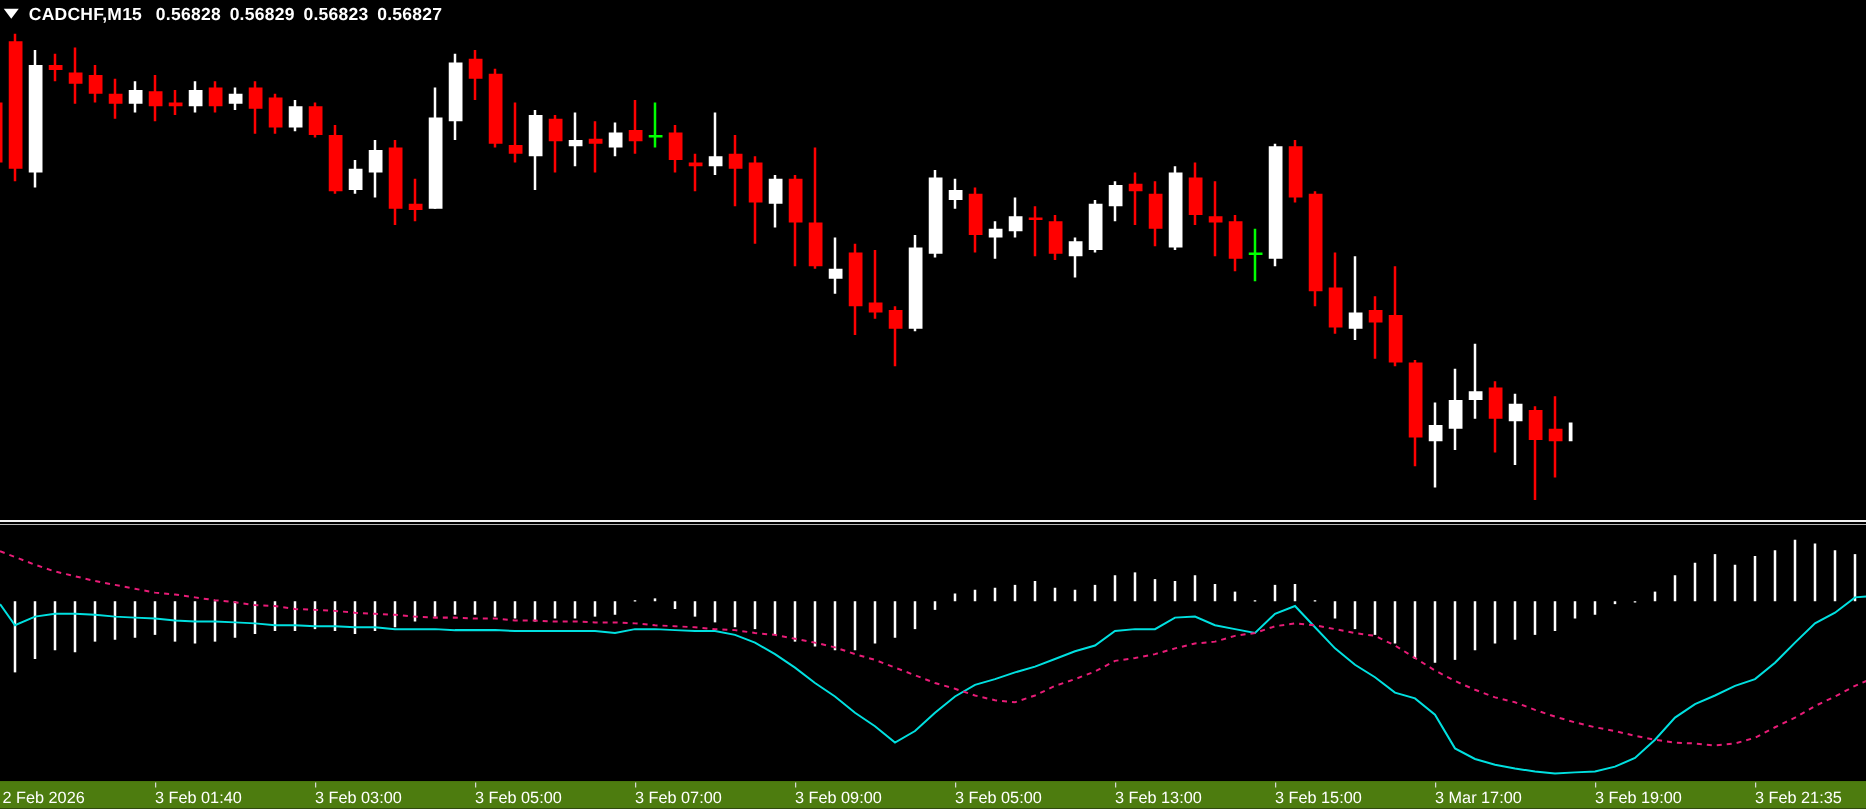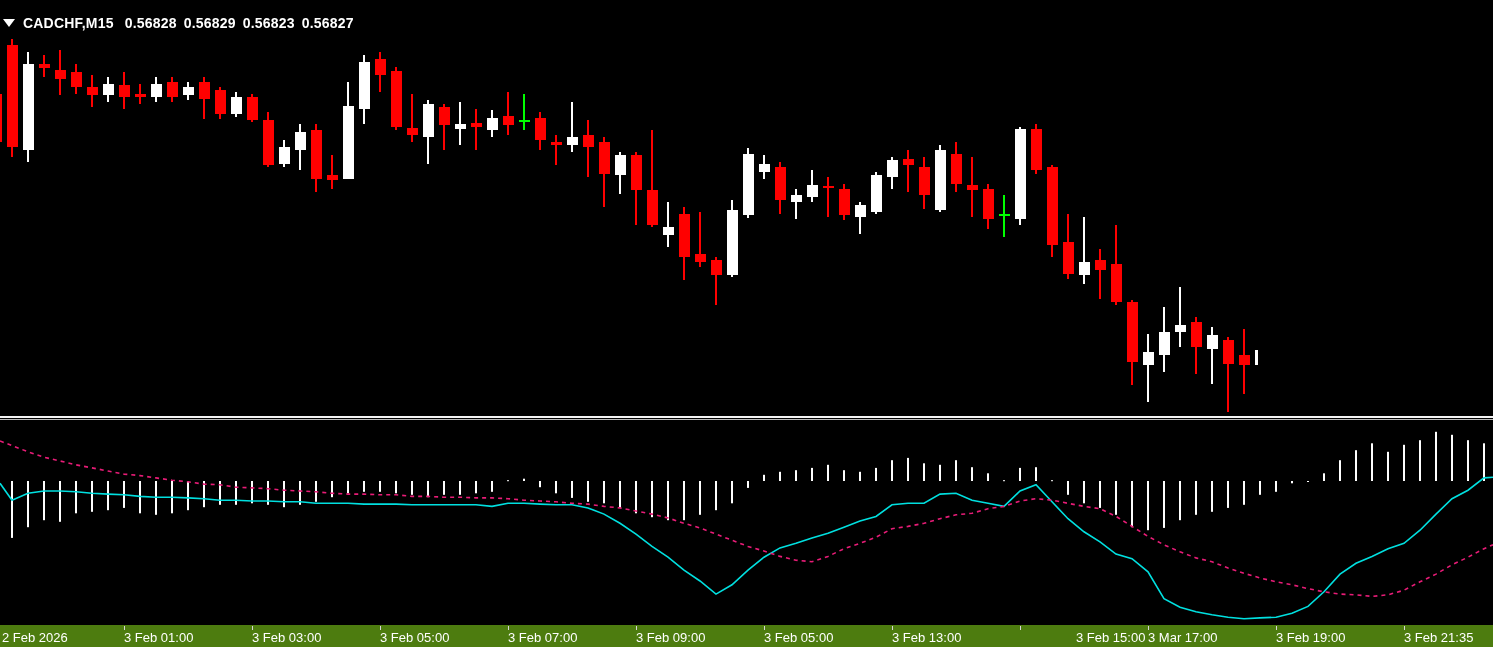--- a/index.html
+++ b/index.html
@@ -1,18 +1,18 @@
 <!DOCTYPE html>
 <html><head>
 <meta charset="utf-8">
 <style>
   html,body{margin:0;padding:0;background:#222;}
   #app{position:relative;width:1493px;height:647px;background:#000;overflow:hidden;
        font-family:"Liberation Sans",sans-serif;-webkit-font-smoothing:antialiased;}
-  #price-pane{position:absolute;left:0;top:12px;width:1258px;height:416px;overflow:hidden;}
+  #price-pane{position:absolute;left:0;top:0;width:1258px;height:416px;overflow:hidden;}
   .candle-wick{position:absolute;width:2px;}
   .candle-body{position:absolute;width:11px;}
   #quote-header{position:absolute;left:3px;top:3px;display:flex;align-items:center;
        color:#fff;font-size:14px;font-weight:700;letter-spacing:.2px;white-space:pre;}
   #symbol-marker{width:0;height:0;border-left:6px solid transparent;border-right:6px solid transparent;
        border-top:8px solid #fff;margin-right:8px;}
   #quote-header .qv{margin-left:7px;}
   #quote-header .sym{margin-right:4px;}
   #pane-separator{position:absolute;left:0;top:416px;width:1493px;height:5px;
        background:linear-gradient(#f2f2f2 0 2px,#000 2px 3px,#b8b8b8 3px 4px,#000 4px 5px);}
@@ -328,35 +328,35 @@
         <rect x="1467" width="2" y="19.2" height="40.8" fill="#FFFFFF"></rect>
         <rect x="1483" width="2" y="22.3" height="37.7" fill="#FFFFFF"></rect>
         <polyline points="0,62.3 12,79.2 28,72.3 44,70.0 60,70.0 76,70.8 92,72.3 108,73.1 124,73.8 140,75.4 156,76.2 172,76.2 188,76.9 204,77.7 220,79.2 236,79.2 252,80.0 268,80.0 284,80.8 300,80.8 316,82.3 332,82.3 348,82.3 364,83.1 380,83.1 396,83.1 412,83.8 428,83.8 444,83.8 460,83.8 476,83.8 492,85.4 508,82.3 524,82.3 540,83.1 556,83.8 572,83.8 588,86.9 604,93.1 620,102.3 636,113.1 652,125.4 668,136.2 684,149.2 700,160.0 716,173.1 732,163.8 748,149.2 764,136.2 780,126.9 796,122.3 812,116.9 828,112.3 844,106.2 860,100.0 876,95.4 892,83.8 908,82.3 924,82.3 940,73.1 956,72.3 972,79.2 988,82.3 1004,85.4 1020,70.0 1036,63.8 1052,80.8 1068,97.7 1084,110.8 1100,120.8 1116,133.1 1132,137.7 1148,150.8 1164,177.7 1180,186.2 1196,190.8 1212,193.8 1228,196.2 1244,197.7 1260,196.9 1276,196.2 1292,192.3 1308,185.4 1324,170.8 1340,153.1 1356,142.3 1372,135.4 1388,127.7 1404,122.3 1420,109.2 1436,93.1 1452,77.7 1468,69.2 1484,56.9 1493,56.2" fill="none" stroke="#00E0E0" stroke-width="1.6"></polyline>
         <polyline points="0,20.0 12,24.6 28,30.8 44,36.2 60,40.0 76,43.8 92,46.9 108,50.0 124,53.1 140,54.6 156,56.9 172,59.2 188,60.8 204,63.1 220,63.8 236,66.2 252,66.9 268,67.7 284,69.2 300,70.0 316,70.8 332,72.3 348,73.1 364,73.1 380,73.8 396,73.8 412,75.4 428,75.4 444,76.2 460,76.2 476,76.9 492,76.9 508,77.7 524,79.2 540,80.0 556,80.8 572,82.3 588,83.1 604,85.4 620,86.9 636,90.0 652,93.1 668,96.9 684,102.3 700,106.9 716,113.1 732,119.2 748,125.4 764,130.0 780,135.4 796,139.2 812,140.8 828,135.4 844,127.7 860,122.3 876,116.2 892,107.7 908,105.4 924,102.3 940,97.7 956,93.8 972,92.3 988,87.7 1004,85.4 1020,80.0 1036,77.7 1052,79.2 1068,82.3 1084,85.4 1100,87.7 1116,95.4 1132,105.4 1148,115.4 1164,123.8 1180,130.8 1196,136.9 1212,140.8 1228,146.9 1244,152.3 1260,156.9 1276,160.8 1292,163.8 1308,167.7 1324,170.8 1340,173.1 1356,173.8 1372,175.4 1388,173.8 1404,169.2 1420,160.8 1436,153.1 1452,143.8 1468,136.2 1484,127.7 1493,123.8" fill="none" stroke="#E81C77" stroke-width="1.6" stroke-dasharray="4 4"></polyline>
       </svg>
   </div>
 
   <div id="time-axis">
       <div class="t-label" style="left: 2px;">2 Feb 2026</div>
       <div class="t-tick" style="left: 124px;"></div>
-      <div class="t-label" style="left: 124px;">3 Feb 01:00</div>
+      <div class="t-label" style="left: 124px;">3 Feb 01:40</div>
       <div class="t-tick" style="left: 252px;"></div>
       <div class="t-label" style="left: 252px;">3 Feb 03:00</div>
       <div class="t-tick" style="left: 380px;"></div>
       <div class="t-label" style="left: 380px;">3 Feb 05:00</div>
       <div class="t-tick" style="left: 508px;"></div>
       <div class="t-label" style="left: 508px;">3 Feb 07:00</div>
       <div class="t-tick" style="left: 636px;"></div>
       <div class="t-label" style="left: 636px;">3 Feb 09:00</div>
       <div class="t-tick" style="left: 764px;"></div>
       <div class="t-label" style="left: 764px;">3 Feb 05:00</div>
       <div class="t-tick" style="left: 892px;"></div>
       <div class="t-label" style="left: 892px;">3 Feb 13:00</div>
       <div class="t-tick" style="left: 1020px;"></div>
-      <div class="t-label" style="left: 1076px;">3 Feb 15:00</div>
+      <div class="t-label" style="left: 1020px;">3 Feb 15:00</div>
       <div class="t-tick" style="left: 1148px;"></div>
       <div class="t-label" style="left: 1148px;">3 Mar 17:00</div>
       <div class="t-tick" style="left: 1276px;"></div>
       <div class="t-label" style="left: 1276px;">3 Feb 19:00</div>
       <div class="t-tick" style="left: 1404px;"></div>
       <div class="t-label" style="left: 1404px;">3 Feb 21:35</div>
     </div>
 
 </div>
 

